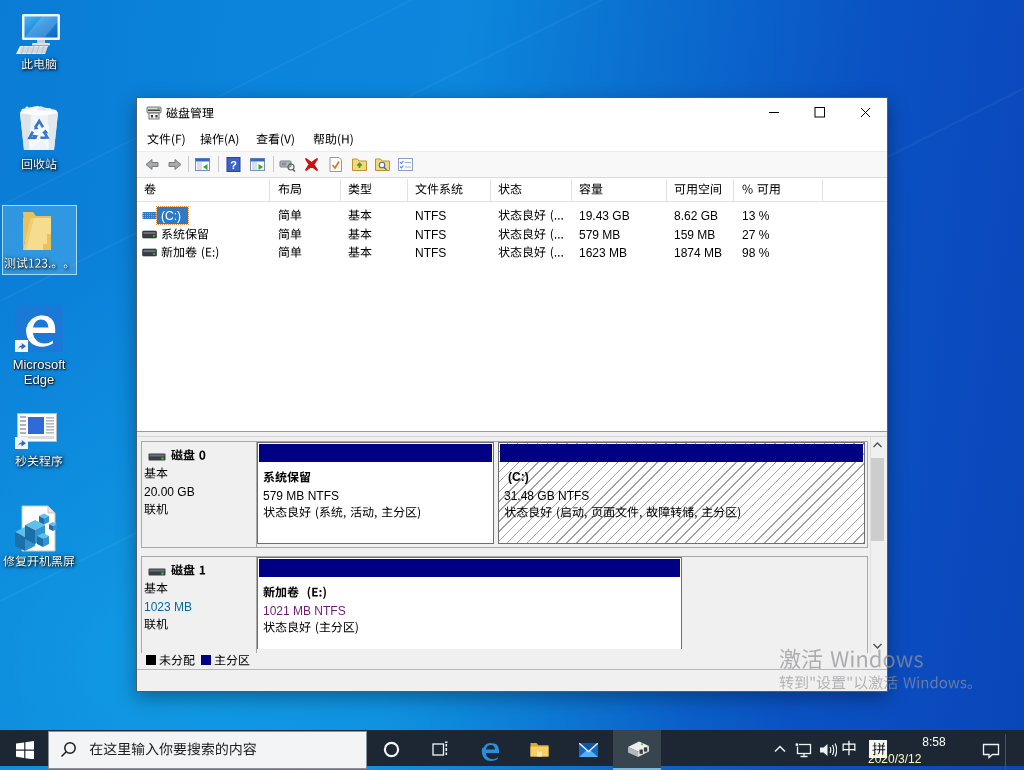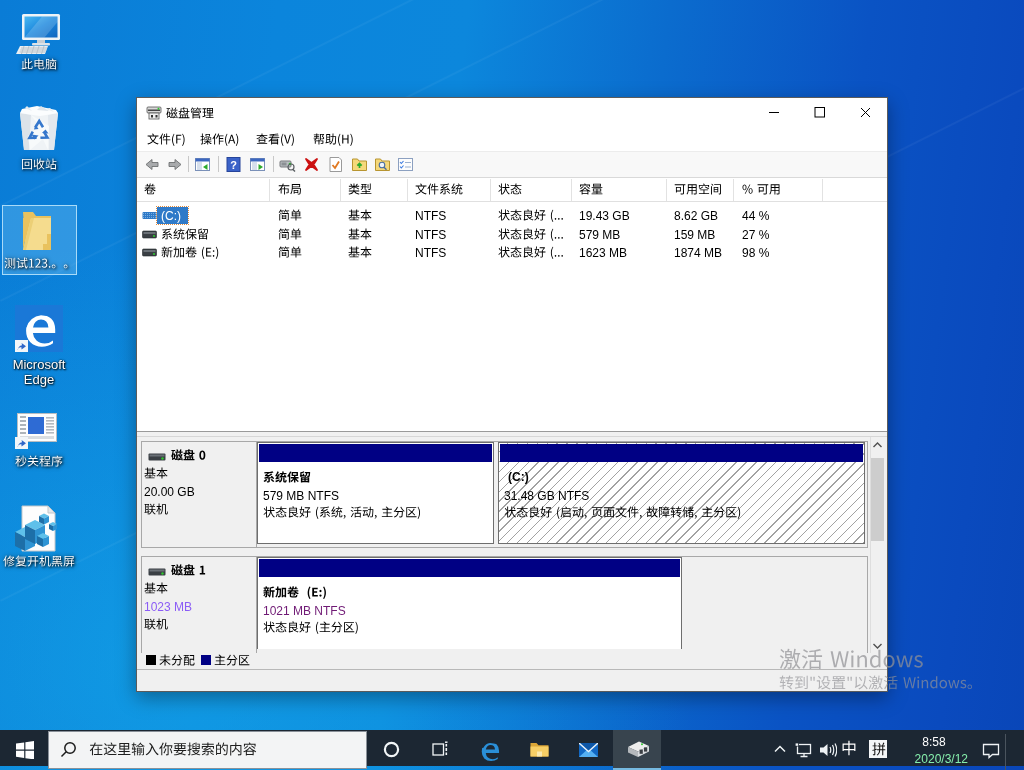--- a/index.html
+++ b/index.html
@@ -323,21 +323,21 @@
       <use href="#gr6001" x="1000"></use>
       <use href="#gr826f" x="2000"></use>
       <use href="#gr597d" x="3000"></use>
       <use href="#gr28" x="4320"></use>
       <use href="#gr2e" x="4658"></use>
       <use href="#gr2e" x="4936"></use>
       <use href="#gr2e" x="5214"></use>
     </svg>
     <div class="abs" style="left:442px;top:111px;font-size:12px;color:#000">19.43 GB</div>
     <div class="abs" style="left:537px;top:111px;font-size:12px;color:#000">8.62 GB</div>
-    <div class="abs" style="left:605px;top:111px;font-size:12px;color:#000">44 %</div>
+    <div class="abs" style="left:605px;top:111px;font-size:12px;color:#000">13 %</div>
     <svg class="abs" style="left:5px;top:130.5px" width="15" height="11" viewBox="0 0 15 11">
       <rect x=".5" y="2" width="14" height="7" rx="1" fill="#3a3f44" stroke="#24282c" stroke-width=".6"></rect>
       <rect x="1.5" y="3" width="12" height="2" fill="#6a7076"></rect>
       <circle cx="12" cy="7" r="1.1" fill="#2ec72e"></circle>
     </svg>
     <svg class="" style="left:24.0px;top:129.5px;position:absolute;overflow:visible;" width="48.0" height="13.9" viewBox="0 -880 4000 1160" fill="#000">
       <use href="#gr7cfb" x="0"></use>
       <use href="#gr7edf" x="1000"></use>
       <use href="#gr4fdd" x="2000"></use>
       <use href="#gr7559" x="3000"></use>
@@ -496,21 +496,21 @@
     </svg>
     <svg class="" style="left:34.0px;top:466.0px;position:absolute;overflow:visible;" width="34.9" height="13.9" viewBox="0 -880 2910 1160" fill="#000">
       <use href="#gb78c1" x="0"></use>
       <use href="#gb76d8" x="1000"></use>
       <use href="#gb31" x="2320"></use>
     </svg>
     <svg class="" style="left:7.0px;top:484.0px;position:absolute;overflow:visible;" width="24.0" height="13.9" viewBox="0 -880 2000 1160" fill="#000">
       <use href="#gr57fa" x="0"></use>
       <use href="#gr672c" x="1000"></use>
     </svg>
-    <div class="abs" style="left:7px;top:502px;font-size:12px;color:#8b5cf6">1023 MB</div>
+    <div class="abs" style="left:7px;top:502px;font-size:12px;color:#0369a1">1023 MB</div>
     <svg class="" style="left:7.0px;top:520.0px;position:absolute;overflow:visible;" width="24.0" height="13.9" viewBox="0 -880 2000 1160" fill="#000">
       <use href="#gr8054" x="0"></use>
       <use href="#gr673a" x="1000"></use>
     </svg>
     <div class="part" style="left:120px;top:459px;width:425px;height:92px;border-bottom:none">
       <div class="pbar"></div>
     </div>
     <svg class="" style="left:126.0px;top:488.0px;position:absolute;overflow:visible;" width="64.0" height="13.9" viewBox="0 -880 5336 1160" fill="#000">
       <use href="#gb65b0" x="0"></use>
       <use href="#gb52a0" x="1000"></use>
@@ -652,21 +652,21 @@
 <path d="M12 5q1.5 3 0 6M14.5 3q2.5 5 0 10M17 1.5q3.5 6.5 0 13" stroke="#eef2f5" stroke-width="1.2" fill="none"></path>
     </svg>
     <svg class="" style="left:841.0px;top:10.0px;position:absolute;overflow:visible;" width="16.0" height="18.6" viewBox="0 -880 1000 1160" fill="#fff">
       <use href="#gr4e2d" x="0"></use>
     </svg>
     <div class="abs" style="left:869px;top:10px;width:18px;height:18px;background:#f4f6f8"></div>
     <svg class="" style="left:871.5px;top:12.0px;position:absolute;overflow:visible;" width="14.0" height="16.2" viewBox="0 -880 1000 1160" fill="#111">
       <use href="#gr62fc" x="0"></use>
     </svg>
     <div class="abs" style="left:900px;top:5px;width:68px;text-align:center;font-size:12px;color:#fff">8:58</div>
-    <div class="abs" style="left:900px;top:22px;width:68px;text-align:right;font-size:12px;color:#86efac">2020/3/12</div>
+    <div class="abs" style="left:868px;top:22px;width:68px;text-align:left;font-size:12px;color:#fef9c3">2020/3/12</div>
     <svg class="abs" style="left:982px;top:13px" width="18" height="16" viewBox="0 0 18 16">
 <path d="M1.5 1.5h15v10h-6l-3.5 3v-3h-5.5z" fill="none" stroke="#eef2f5" stroke-width="1.3"></path>
     </svg>
     <div class="abs" style="left:1005px;top:4px;width:1px;height:36px;background:#4a545e"></div>
   </div>
 <svg width="0" height="0" style="position:absolute">
     <defs>
       <path id="gr6b64" d="M339 -531H531V-459H339ZM312 -840H388V-39L312 -29ZM125 -637H199V-11L125 0ZM44 -13Q106 -23 185 -36Q265 -50 353 -65Q442 -81 531 -98L536 -23Q452 -7 365 9Q278 25 199 39Q121 54 58 67ZM875 -622 937 -561Q895 -530 844 -499Q793 -468 738 -439Q684 -411 632 -385Q628 -398 619 -415Q610 -432 602 -444Q652 -469 702 -499Q753 -530 798 -561Q843 -593 875 -622ZM581 -840H660V-88Q660 -48 668 -36Q677 -25 709 -25Q716 -25 734 -25Q753 -25 775 -25Q798 -25 817 -25Q837 -25 846 -25Q867 -25 877 -40Q888 -55 892 -94Q897 -133 899 -204Q914 -193 934 -183Q954 -174 971 -170Q966 -90 955 -42Q945 6 921 26Q897 47 852 47Q844 47 822 47Q801 47 775 47Q749 47 728 47Q707 47 699 47Q653 47 627 35Q602 24 591 -5Q581 -35 581 -90Z"></path>
       <path id="gr7535" d="M164 -478H827V-408H164ZM452 -838H531V-83Q531 -54 536 -39Q542 -24 557 -18Q572 -13 602 -13Q611 -13 632 -13Q653 -13 679 -13Q706 -13 732 -13Q759 -13 781 -13Q804 -13 814 -13Q842 -13 856 -27Q871 -41 877 -76Q884 -112 887 -176Q902 -165 923 -156Q945 -147 962 -142Q956 -67 942 -22Q929 23 900 43Q872 63 818 63Q810 63 788 63Q766 63 736 63Q707 63 678 63Q649 63 626 63Q604 63 597 63Q541 63 509 50Q477 38 464 5Q452 -27 452 -85ZM171 -695H865V-191H171V-264H788V-621H171ZM126 -695H204V-129H126Z"></path>
       <path id="gr8111" d="M499 -507 548 -543Q585 -498 623 -447Q662 -397 698 -346Q734 -295 763 -248Q793 -201 811 -164L757 -121Q740 -159 711 -206Q682 -254 647 -306Q612 -359 574 -410Q536 -462 499 -507ZM732 -594 796 -580Q769 -481 731 -390Q694 -299 646 -222Q599 -145 542 -87Q537 -93 528 -102Q519 -112 509 -121Q500 -131 492 -137Q576 -217 636 -337Q696 -457 732 -594ZM382 -687H944V-615H382ZM407 -537H478V-45H893V25H407ZM846 -541H916V78H846ZM572 -819 639 -840Q660 -807 681 -766Q703 -725 714 -696L644 -670Q634 -700 613 -742Q593 -784 572 -819ZM112 -805H324V-744H112ZM284 -805H349V-8Q349 17 343 33Q337 50 321 59Q304 67 279 69Q255 72 217 72Q216 58 210 38Q204 19 196 5Q222 6 242 6Q263 6 270 6Q284 6 284 -9ZM89 -805H155V-435Q155 -378 152 -311Q150 -244 143 -173Q136 -103 122 -37Q108 29 84 84Q79 78 68 69Q58 61 47 53Q36 46 28 43Q57 -27 69 -110Q82 -194 85 -279Q89 -364 89 -435ZM107 -569H320V-505H107ZM106 -337H319V-272H106Z"></path>

